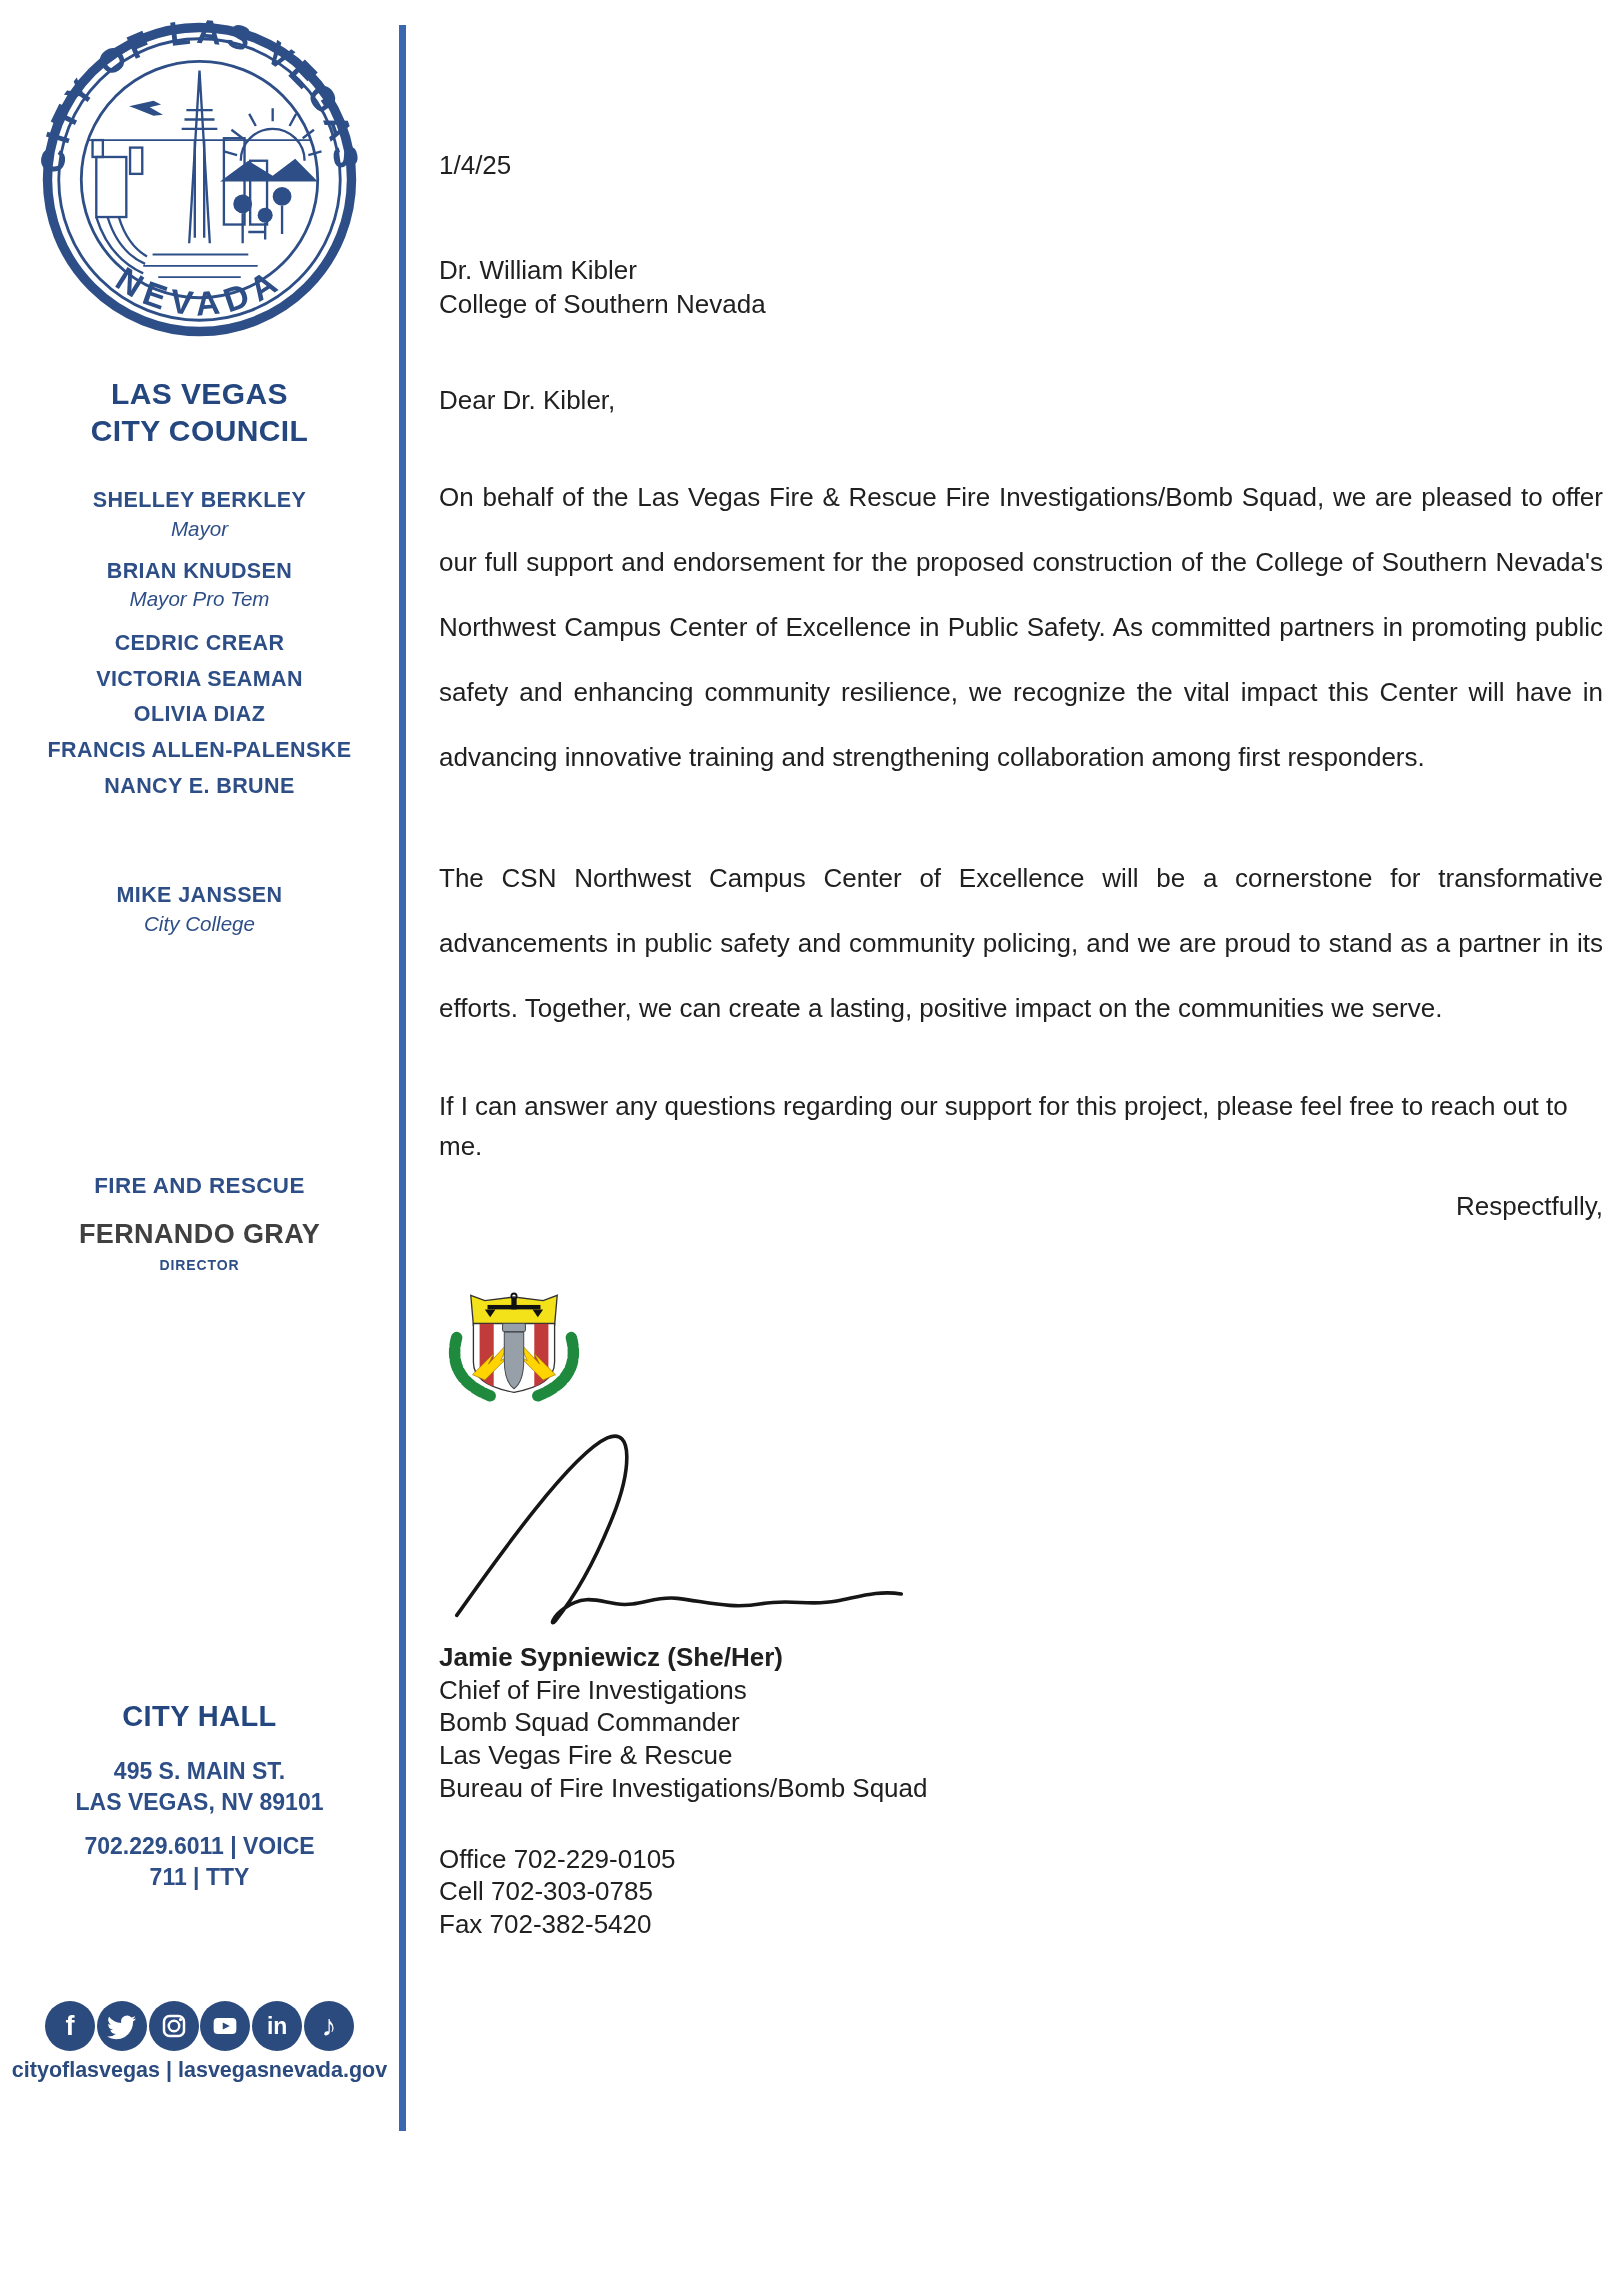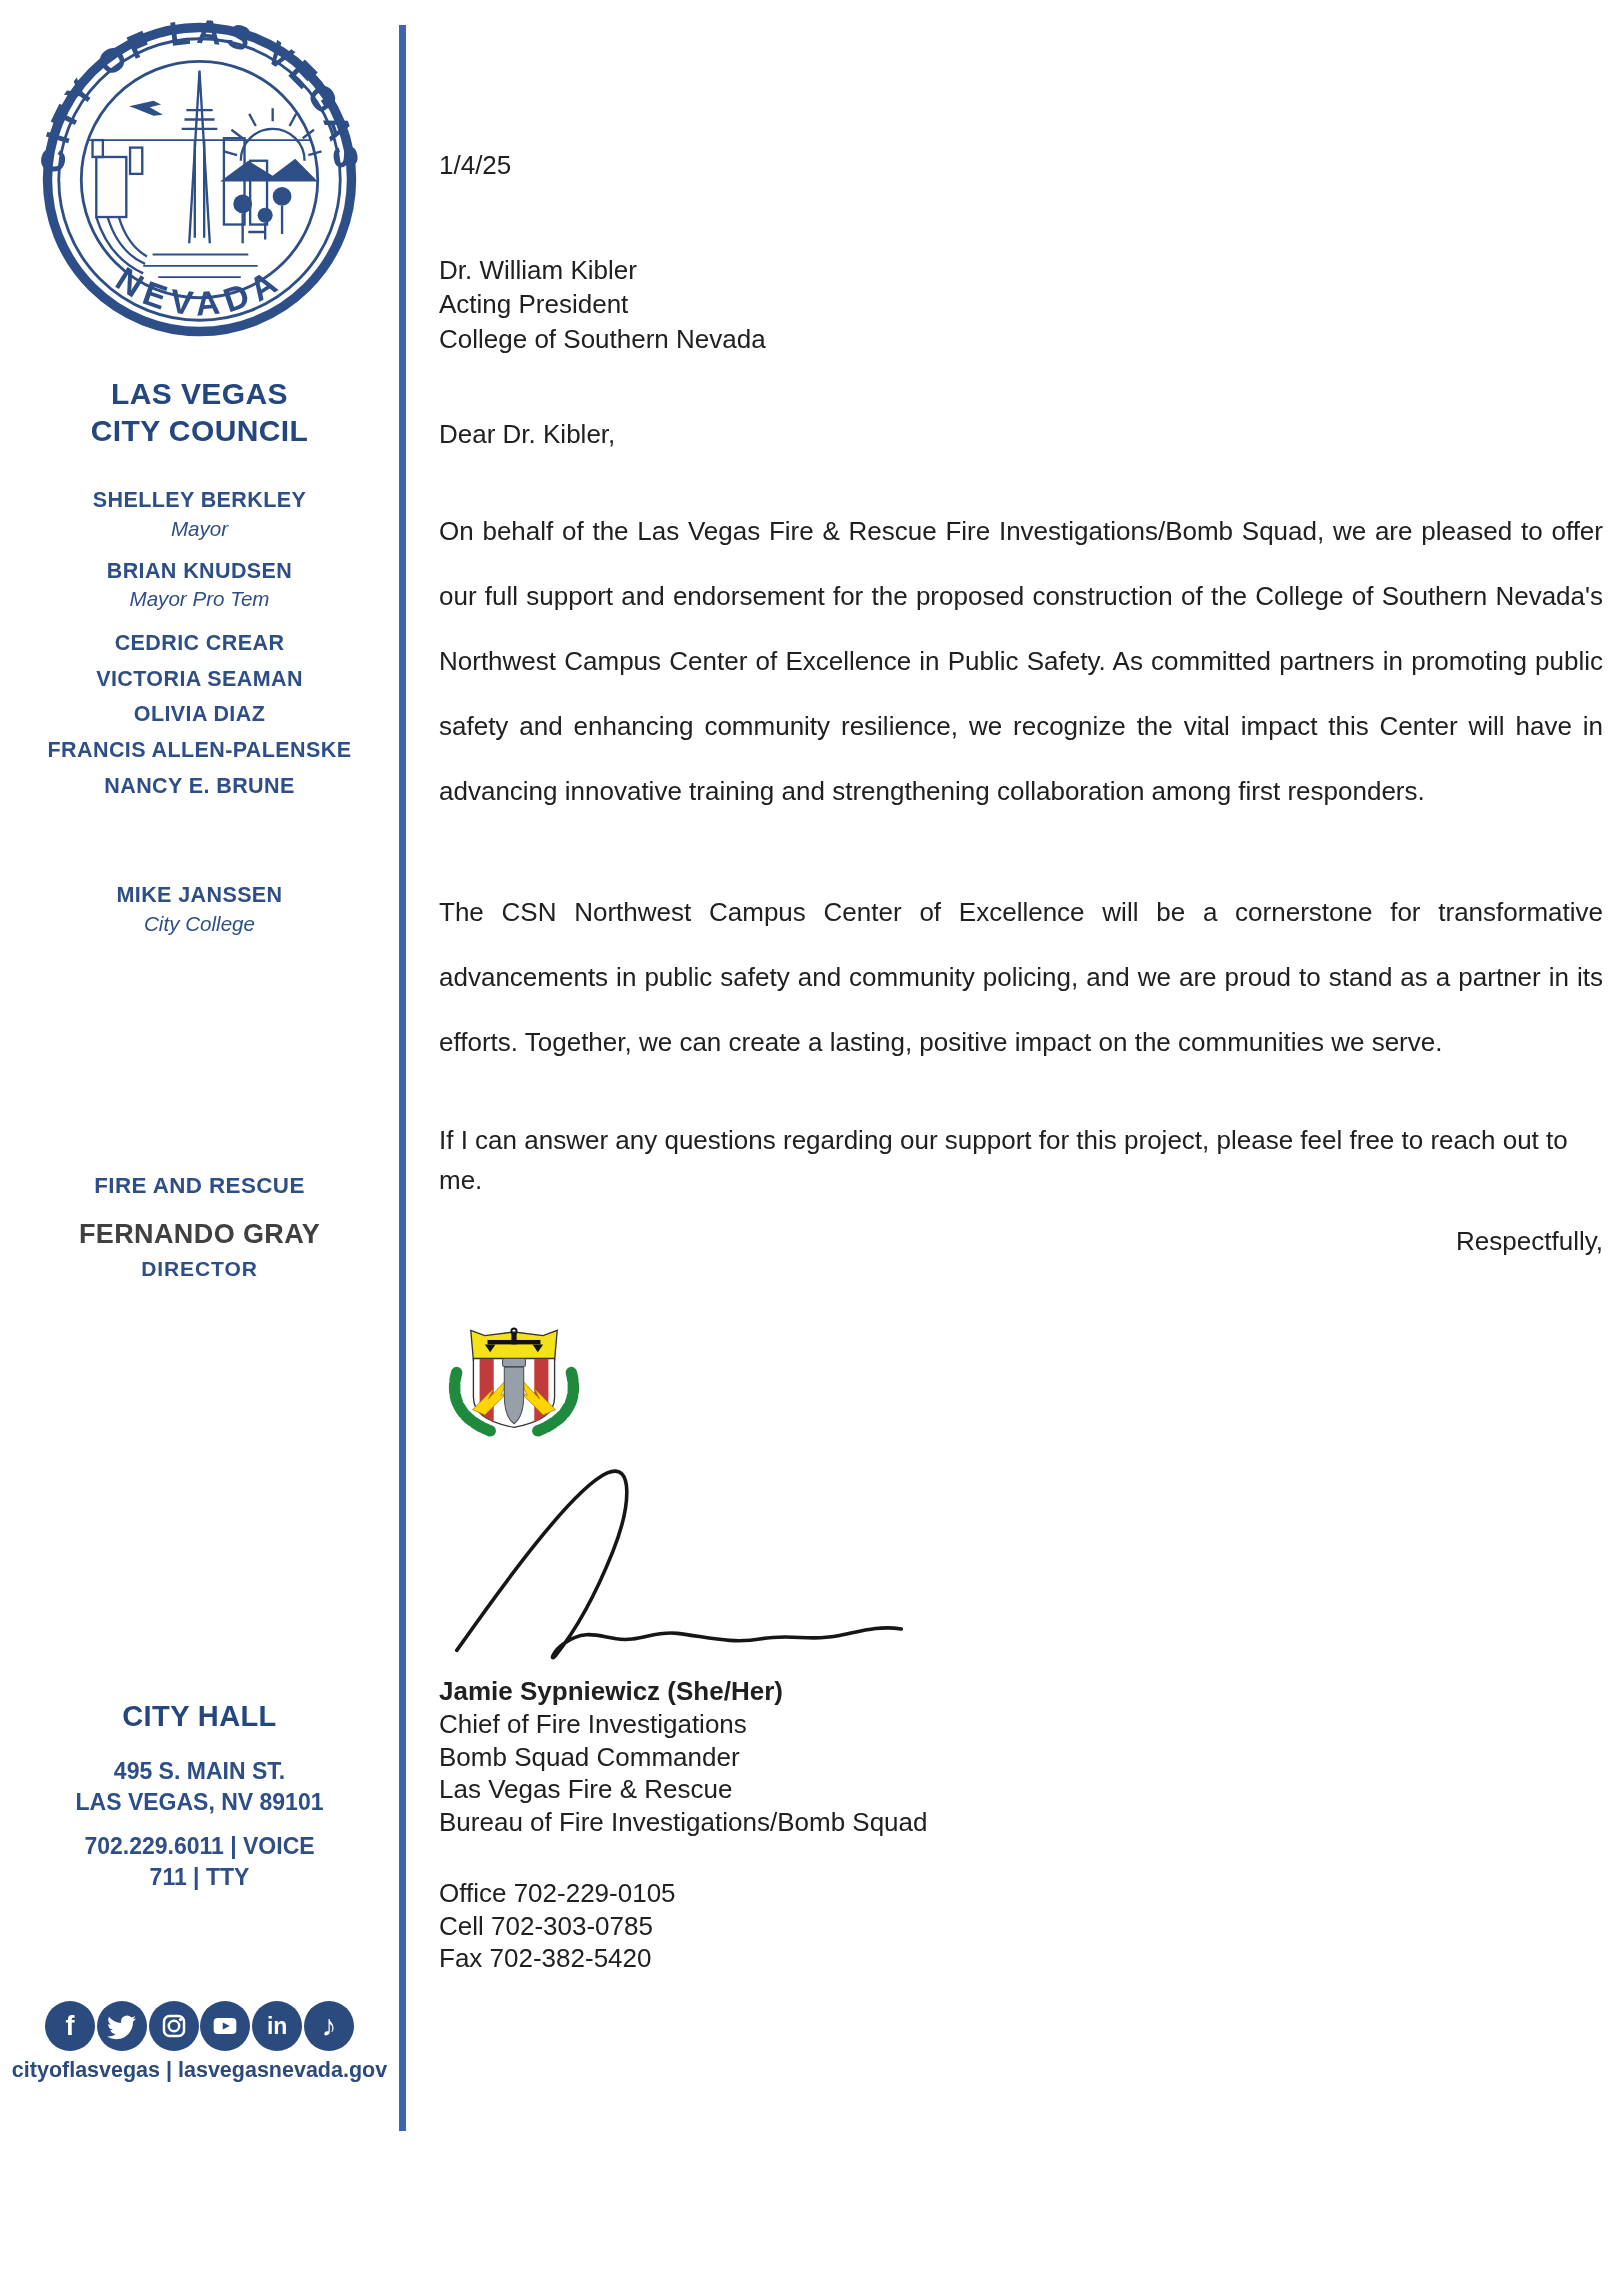--- a/index.html
+++ b/index.html
@@ -10,21 +10,21 @@
   
   .sidebar{position:absolute;left:0;top:0;width:399px;height:2293px;}
   .sidebar .block{position:absolute;left:0;width:399px;text-align:center;color:#2d4e86;}
   .seal-wrap{position:absolute;left:40px;top:19.7px;width:319px;height:319px;}
   .council-title{font-size:30px;font-weight:bold;line-height:1.22;letter-spacing:0.4px;color:#24477f;}
   .member-name{font-size:21.5px;font-weight:600;letter-spacing:0.4px;margin-top:10.7px;}
   .member-role{font-size:20.6px;font-style:italic;margin-top:3.6px;}
   .gap-lg{margin-top:39px;}
   .dept-label{font-size:22.4px;font-weight:600;letter-spacing:0.4px;}
   .director-name{font-size:27px;font-weight:800;letter-spacing:0.4px;margin-top:20px;color:#404040;}
-  .director-title{font-size:21px;font-weight:600;letter-spacing:0.9px;margin-top:7.2px;}
+  .director-title{font-size:14px;font-weight:600;letter-spacing:0.9px;margin-top:7.2px;}
   .cityhall-title{font-size:29px;font-weight:800;letter-spacing:0.4px;color:#24477f;}
   .addr{font-size:23px;font-weight:600;line-height:1.35;margin-top:23px;}
   .phone{font-size:23px;font-weight:600;line-height:1.35;margin-top:12.5px;}
   .social-row{display:flex;justify-content:center;gap:1.8px;}
   .social-circle{
     width:50px;height:50px;border-radius:50%;background:#2b4a7d;color:#fff;
     display:flex;align-items:center;justify-content:center;flex:0 0 auto;
   }
   .social-circle .glyph-letter{font-size:27px;font-weight:bold;line-height:1;}
   .handles{font-size:21.5px;font-weight:600;color:#2b4a7d;margin-top:7.2px;}
@@ -173,21 +173,20 @@
   </div>
 
   <div class="divider"></div>
 
   <div class="content">
 
     <div class="date">1/4/25</div>
 
     <div class="recipient">
       <div>Dr. William Kibler</div>
-      <div>Acting President</div>
       <div>College of Southern Nevada</div>
     </div>
 
     <div class="salutation">Dear Dr. Kibler,</div>
 
     <div class="para">On behalf of the Las Vegas Fire &amp; Rescue Fire Investigations/Bomb Squad, we are pleased to offer our full support and endorsement for the proposed construction of the College of Southern Nevada's Northwest Campus Center of Excellence in Public Safety. As committed partners in promoting public safety and enhancing community resilience, we recognize the vital impact this Center will have in advancing innovative training and strengthening collaboration among first responders.</div>
     <div class="para">The CSN Northwest Campus Center of Excellence will be a cornerstone for transformative advancements in public safety and community policing, and we are proud to stand as a partner in its efforts. Together, we can create a lasting, positive impact on the communities we serve.</div>
     <div class="para-tight">If I can answer any questions regarding our support for this project, please feel free to reach out to me.</div>
 
     <div class="closing">Respectfully,</div>

